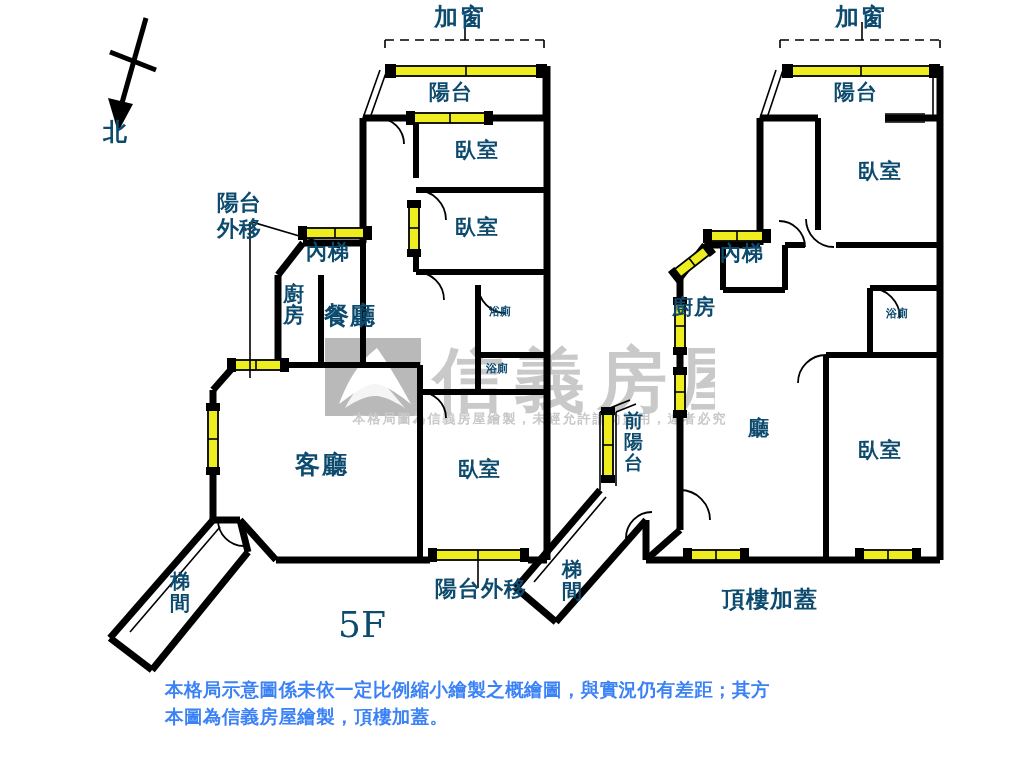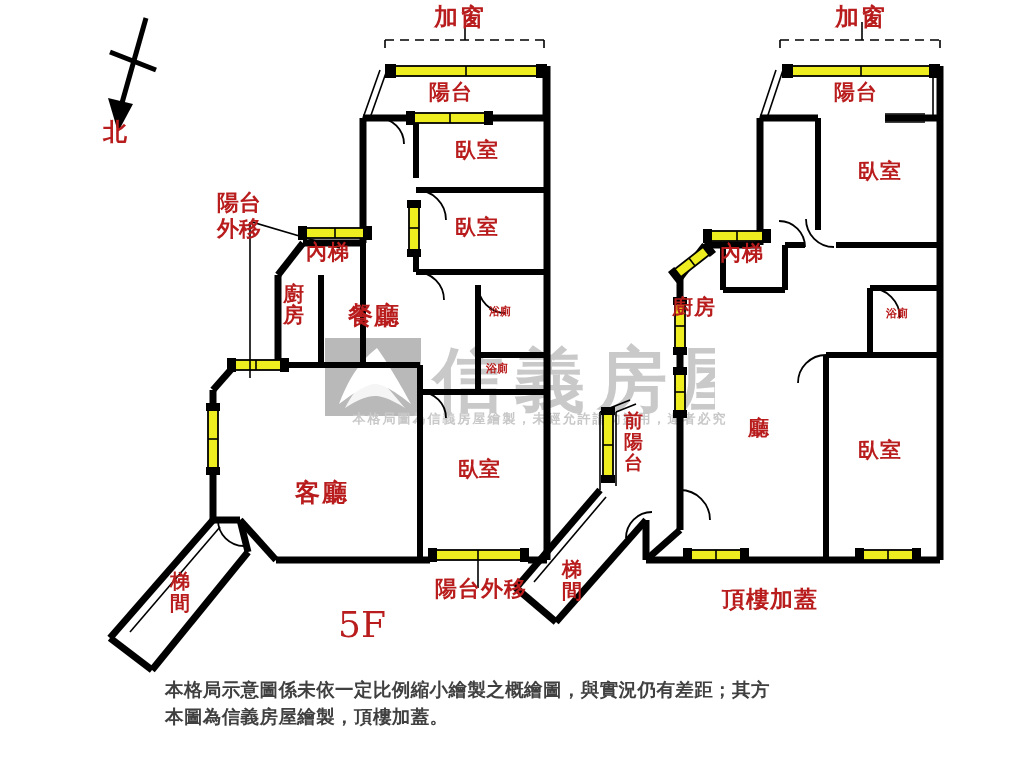--- a/index.html
+++ b/index.html
@@ -4,30 +4,30 @@
 <style>
   html,body{margin:0;padding:0;}
   body{
     width:1024px;height:768px;background:#ffffff;
     font-family:"DejaVu Sans","Liberation Sans",sans-serif;
     position:relative;overflow:hidden;
   }
   #stage{position:absolute;left:0;top:0;width:1024px;height:768px;}
   svg#plan{position:absolute;left:0;top:0;width:1024px;height:768px;}
 
-  .lbl{position:absolute;color:#b91c1c;white-space:pre;line-height:1.02;}
+  .lbl{position:absolute;color:#0c4a6e;white-space:pre;line-height:1.02;}
   .cjk{font-family:"DejaVu Sans","Liberation Sans",sans-serif;font-weight:700;}
   .rm{font-size:21px;letter-spacing:1px;}
   .rm-sm{font-size:11px;letter-spacing:0px;}
   .big{font-size:24px;letter-spacing:2px;}
   .floor{font-size:36px;font-family:"DejaVu Serif","Liberation Serif",serif;font-weight:400;}
 
   #disclaimer{
     position:absolute;left:165px;top:676px;width:740px;
-    font-size:18.5px;line-height:1.48;color:#404040;font-weight:700;
+    font-size:18.5px;line-height:1.48;color:#3b82f6;font-weight:700;
     font-family:"DejaVu Sans","Liberation Sans",sans-serif;
     letter-spacing:0.4px;
   }
   #wm-text{
     position:absolute;left:330px;top:410px;width:420px;text-align:center;
     font-size:13px;color:#c8c8c8;letter-spacing:2px;font-weight:700;
     pointer-events:none;
   }
   #wm-logo{
     position:absolute;left:325px;top:338px;width:390px;height:78px;
@@ -324,22 +324,22 @@
   <div class="lbl cjk big" style="left:835px;top:5px;">加窗</div>
 
   <div class="lbl cjk rm" style="left:429px;top:82px;">陽台</div>
   <div class="lbl cjk rm" style="left:455px;top:140px;">臥室</div>
   <div class="lbl cjk rm" style="left:455px;top:217px;">臥室</div>
   <div class="lbl cjk rm-sm" style="left:489px;top:306px;">浴廁</div>
   <div class="lbl cjk rm-sm" style="left:486px;top:363px;">浴廁</div>
   <div class="lbl cjk rm" style="left:306px;top:242px;">內梯</div>
   <div class="lbl cjk rm" style="left:283px;top:284px;text-align:center;">廚
 房</div>
-  <div class="lbl cjk" style="left:324px;top:303px;font-size:25px;letter-spacing:1px;margin-left:24px;">餐廳</div>
-  <div class="lbl cjk" style="left:295px;top:480px;font-size:25px;letter-spacing:2px;">客廳</div>
+  <div class="lbl cjk" style="left:324px;top:303px;font-size:25px;letter-spacing:1px;">餐廳</div>
+  <div class="lbl cjk" style="left:295px;top:452px;font-size:25px;letter-spacing:2px;">客廳</div>
   <div class="lbl cjk rm-sm" style="left:458px;top:459px;font-size:21px;">臥室</div>
   <div class="lbl cjk" style="left:170px;top:570px;font-size:20px;line-height:1.12;text-align:center;">梯
 間</div>
 
   <div class="lbl cjk" style="left:217px;top:190px;font-size:22px;line-height:1.16;text-align:center;">陽台
 外移</div>
   <div class="lbl cjk" style="left:415px;top:578px;font-size:22px;letter-spacing:1px;padding-left:20px;">陽台外移</div>
 
   <div class="lbl floor" style="left:338px;top:607px;">5F</div>
 

